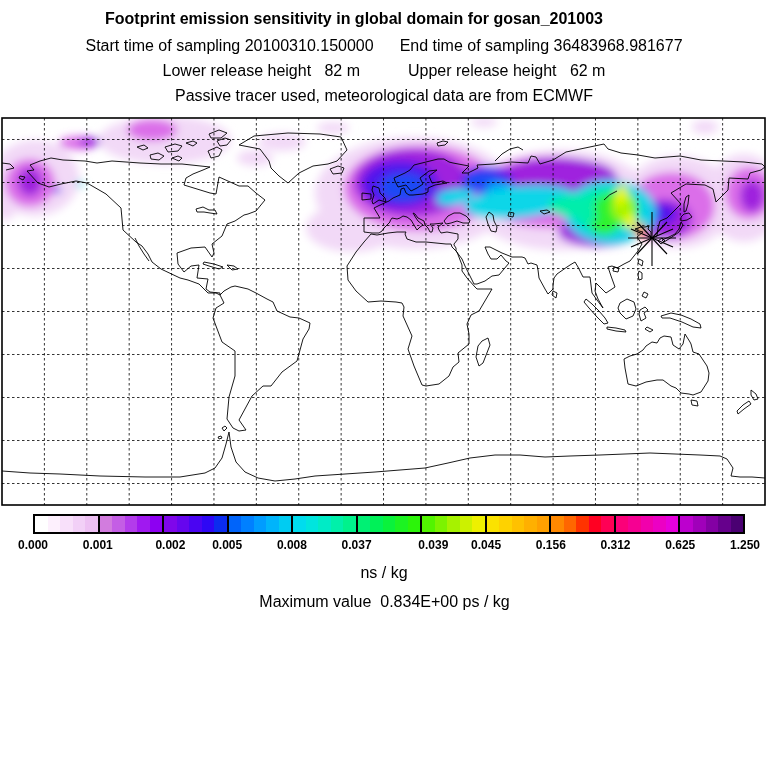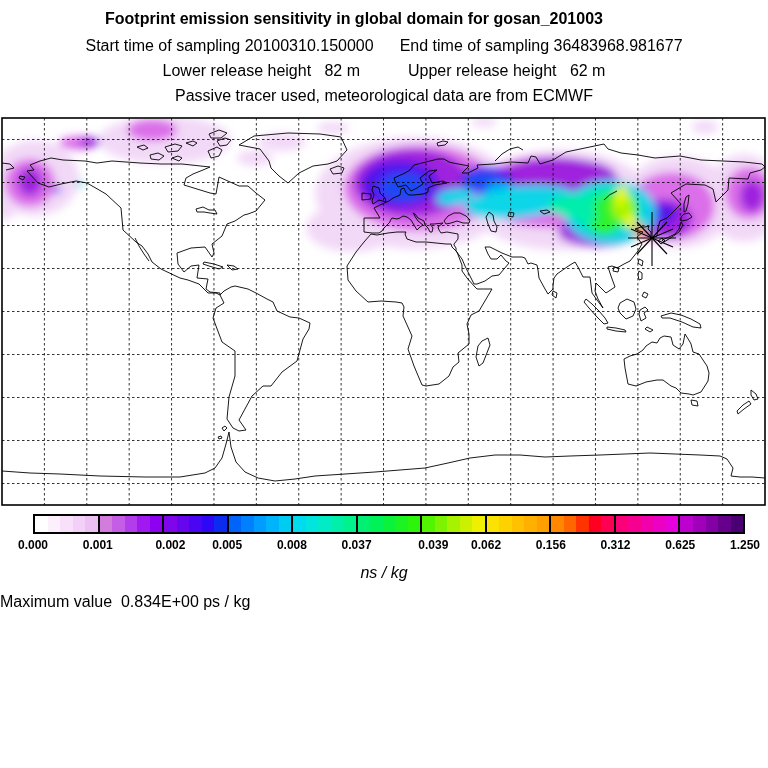--- a/index.html
+++ b/index.html
@@ -14,23 +14,23 @@
   #map-svg{position:absolute;left:0;top:0;}
   #colorbar{position:absolute;left:33px;top:514px;width:712px;height:20px;
             box-sizing:border-box;border:2px solid #000;display:flex;}
   .cb-seg{flex:1;display:flex;border-left:2px solid #000;}
   .cb-seg:first-child{border-left:none;}
   .cb-cell{flex:1;}
   #cb-ticks{position:absolute;left:33px;top:538px;width:712px;height:18px;}
   .cb-tick{position:absolute;transform:translateX(-50%);font-size:12px;
            font-weight:bold;white-space:pre;}
   #cb-units{position:absolute;left:0;top:564px;width:768px;text-align:center;
-            font-size:16px;white-space:pre;font-style:italic;}
-  #max-line{position:absolute;left:0;top:593px;width:691px;
             font-size:16px;white-space:pre;}
+  #max-line{position:absolute;left:0;top:593px;width:691px;text-align:center;
+            font-size:16px;white-space:pre;padding-left:39px;}
 </style>
 </head>
 <body>
 
 <div class="hline" id="title-line">Footprint emission sensitivity in global domain for gosan_201003</div>
 <div class="hline" id="line2">
   <span>Start time of sampling 20100310.150000</span>
   <span>End time of sampling 36483968.981677</span>
 </div>
 <div class="hline" id="line3">
@@ -279,20 +279,20 @@
     </div>
   </div>
 <div id="cb-ticks">
     <span class="cb-tick" style="left: 0px;">0.000</span>
     <span class="cb-tick" style="left: 64.7273px;">0.001</span>
     <span class="cb-tick" style="left: 129.455px; margin-left: 8px;">0.002</span>
     <span class="cb-tick" style="left: 194.182px;">0.005</span>
     <span class="cb-tick" style="left: 258.909px;">0.008</span>
     <span class="cb-tick" style="left: 323.636px;">0.037</span>
     <span class="cb-tick" style="left: 388.364px; margin-left: 12px;">0.039</span>
-    <span class="cb-tick" style="left: 453.091px;">0.062</span>
+    <span class="cb-tick" style="left: 453.091px;">0.045</span>
     <span class="cb-tick" style="left: 517.818px;">0.156</span>
     <span class="cb-tick" style="left: 582.545px;">0.312</span>
     <span class="cb-tick" style="left: 647.273px;">0.625</span>
     <span class="cb-tick" style="left: 712px; text-align: center;">1.250</span>
   </div>
 <div id="cb-units">ns / kg</div>
 <div id="max-line">Maximum value  0.834E+00 ps / kg</div>
 
 </body></html>

